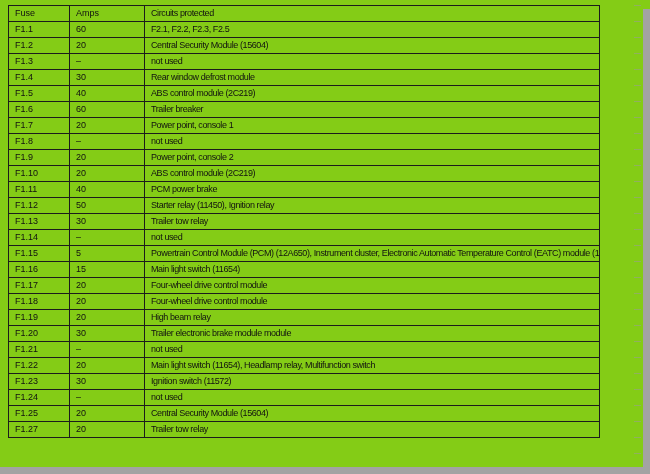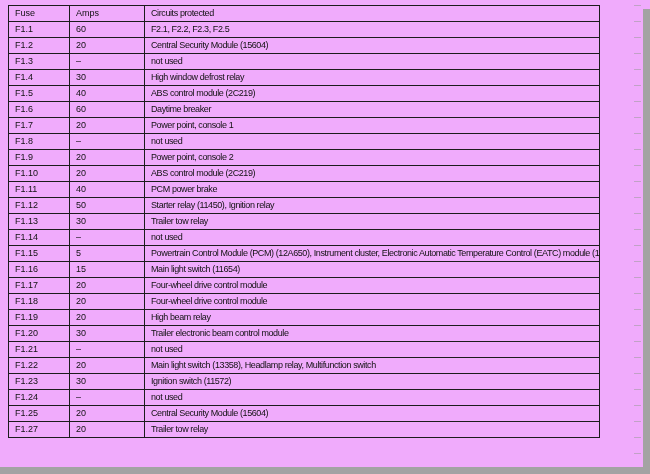--- a/index.html
+++ b/index.html
@@ -10,21 +10,21 @@
     width: 650px;
     height: 474px;
     overflow: hidden;
     background: #ffffff;
     font-family: "Liberation Sans", sans-serif;
     position: relative;
   }
   .scan-page {
     position: absolute;
     inset: 0;
-    background: #f0abfc;
+    background: #84cc16;
   }
   table.fuse-table {
     border-collapse: collapse;
     table-layout: fixed;
     position: absolute;
     left: 8px;
     top: 5px;
     width: 592px;
   }
   .fuse-table th,
@@ -104,31 +104,31 @@
           <td>Central Security Module (15604)</td>
         </tr>
         <tr>
           <td>F1.3</td>
           <td>–</td>
           <td>not used</td>
         </tr>
         <tr>
           <td>F1.4</td>
           <td>30</td>
-          <td>High window defrost relay</td>
+          <td>Rear window defrost module</td>
         </tr>
         <tr>
           <td>F1.5</td>
           <td>40</td>
           <td>ABS control module (2C219)</td>
         </tr>
         <tr>
           <td>F1.6</td>
           <td>60</td>
-          <td>Daytime breaker</td>
+          <td>Trailer breaker</td>
         </tr>
         <tr>
           <td>F1.7</td>
           <td>20</td>
           <td>Power point, console 1</td>
         </tr>
         <tr>
           <td>F1.8</td>
           <td>–</td>
           <td>not used</td>
@@ -184,31 +184,31 @@
           <td>Four-wheel drive control module</td>
         </tr>
         <tr>
           <td>F1.19</td>
           <td>20</td>
           <td>High beam relay</td>
         </tr>
         <tr>
           <td>F1.20</td>
           <td>30</td>
-          <td>Trailer electronic beam control module</td>
+          <td>Trailer electronic brake module module</td>
         </tr>
         <tr>
           <td>F1.21</td>
           <td>–</td>
           <td>not used</td>
         </tr>
         <tr>
           <td>F1.22</td>
           <td>20</td>
-          <td>Main light switch (13358), Headlamp relay, Multifunction switch</td>
+          <td>Main light switch (11654), Headlamp relay, Multifunction switch</td>
         </tr>
         <tr>
           <td>F1.23</td>
           <td>30</td>
           <td>Ignition switch (11572)</td>
         </tr>
         <tr>
           <td>F1.24</td>
           <td>–</td>
           <td>not used</td>

